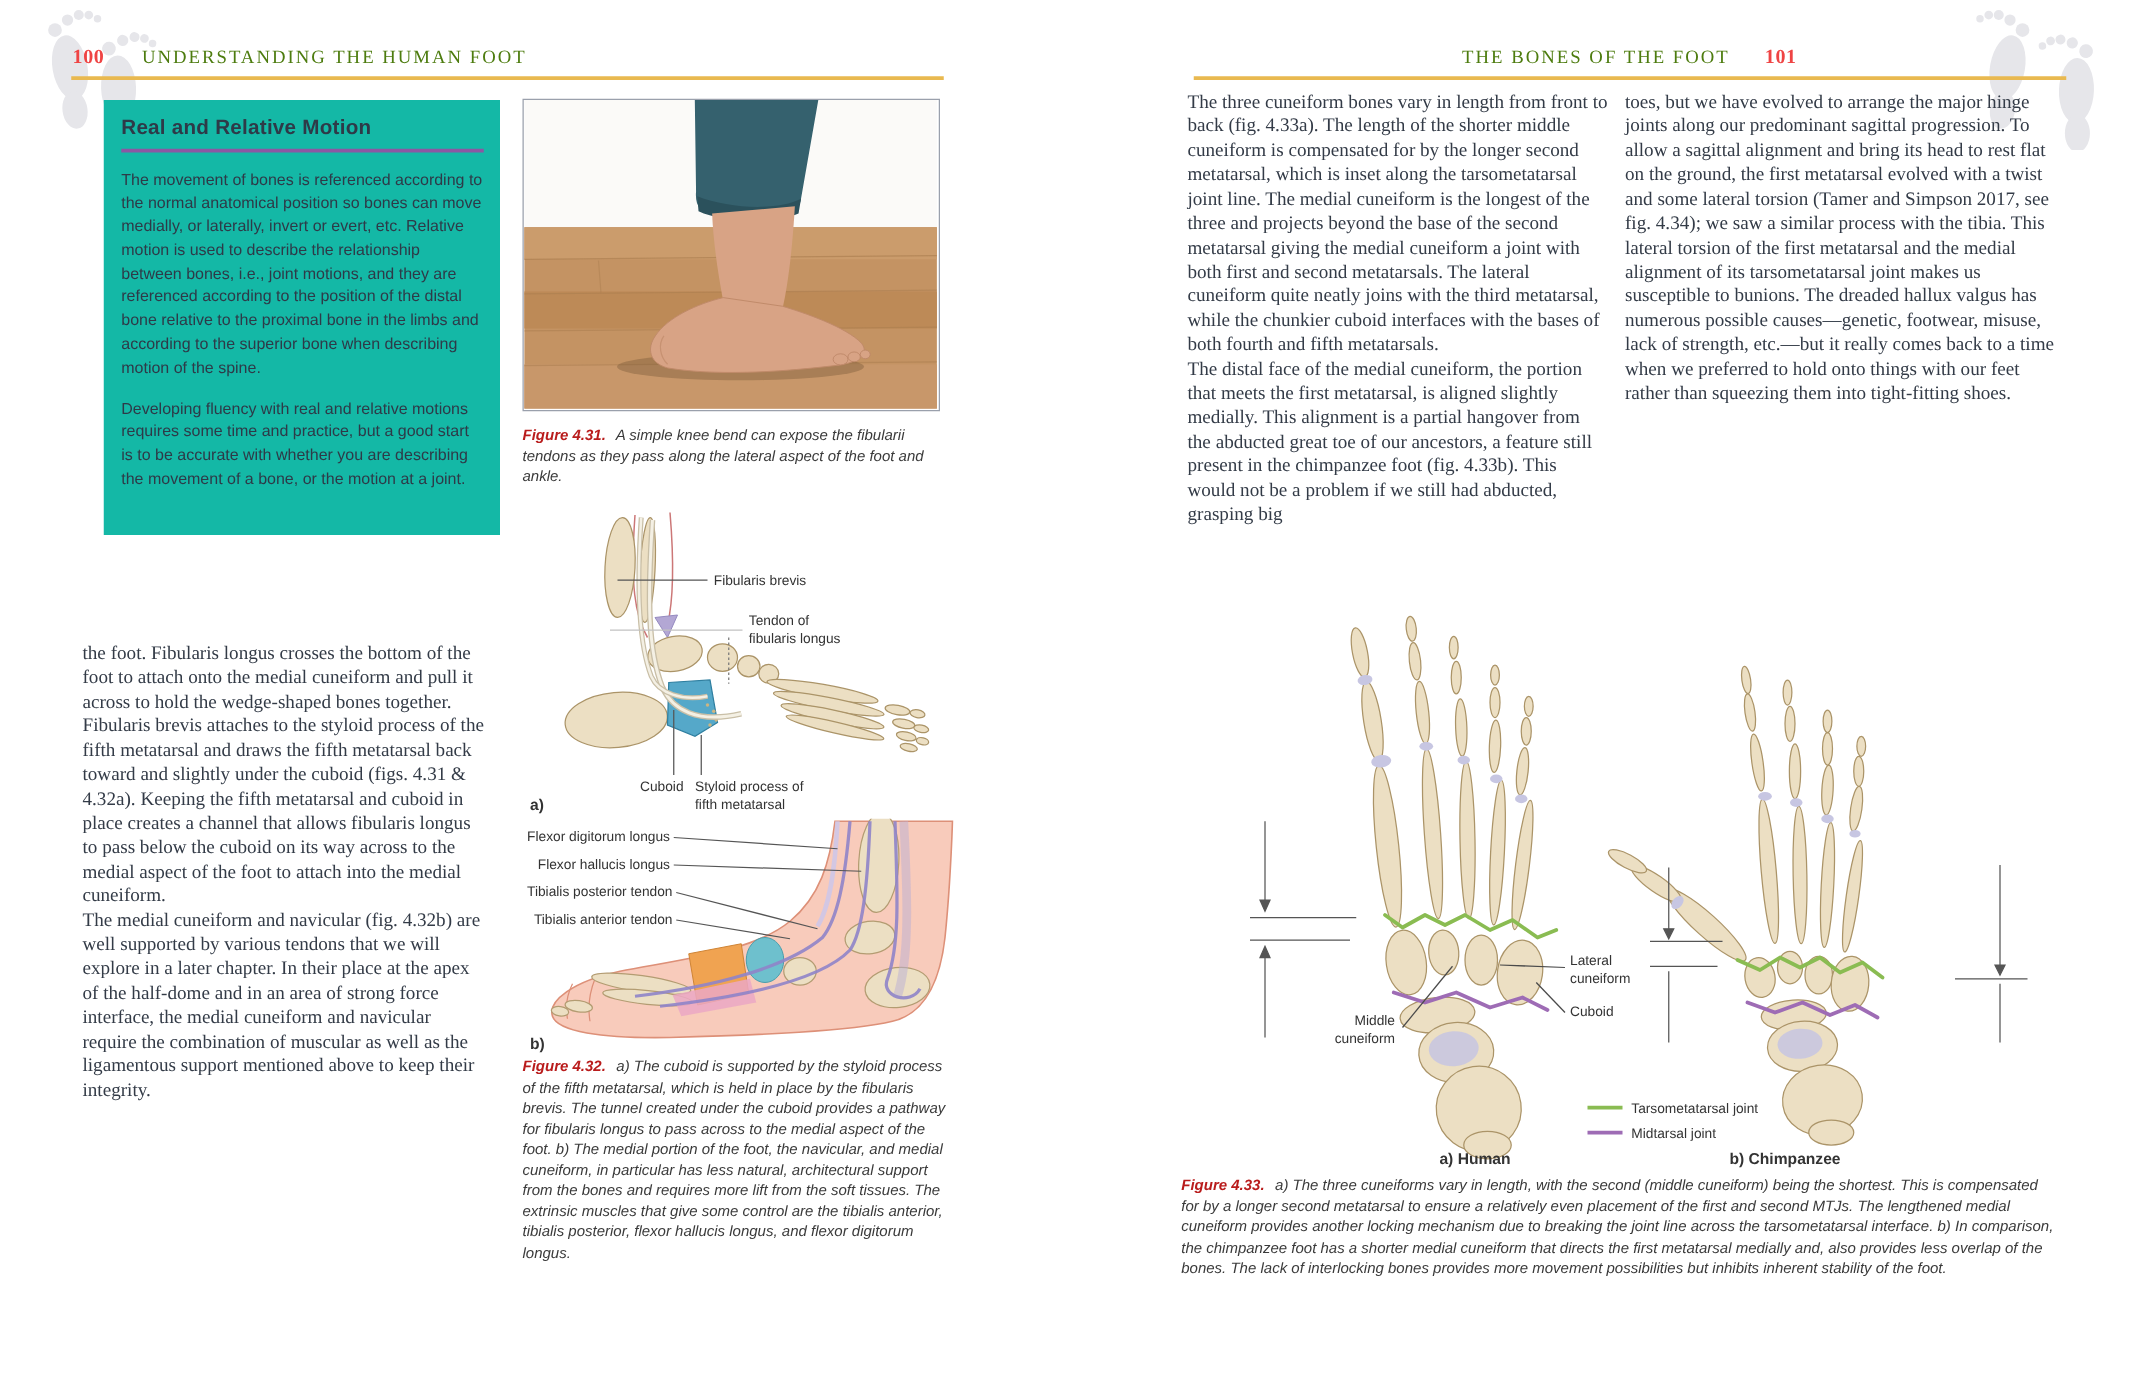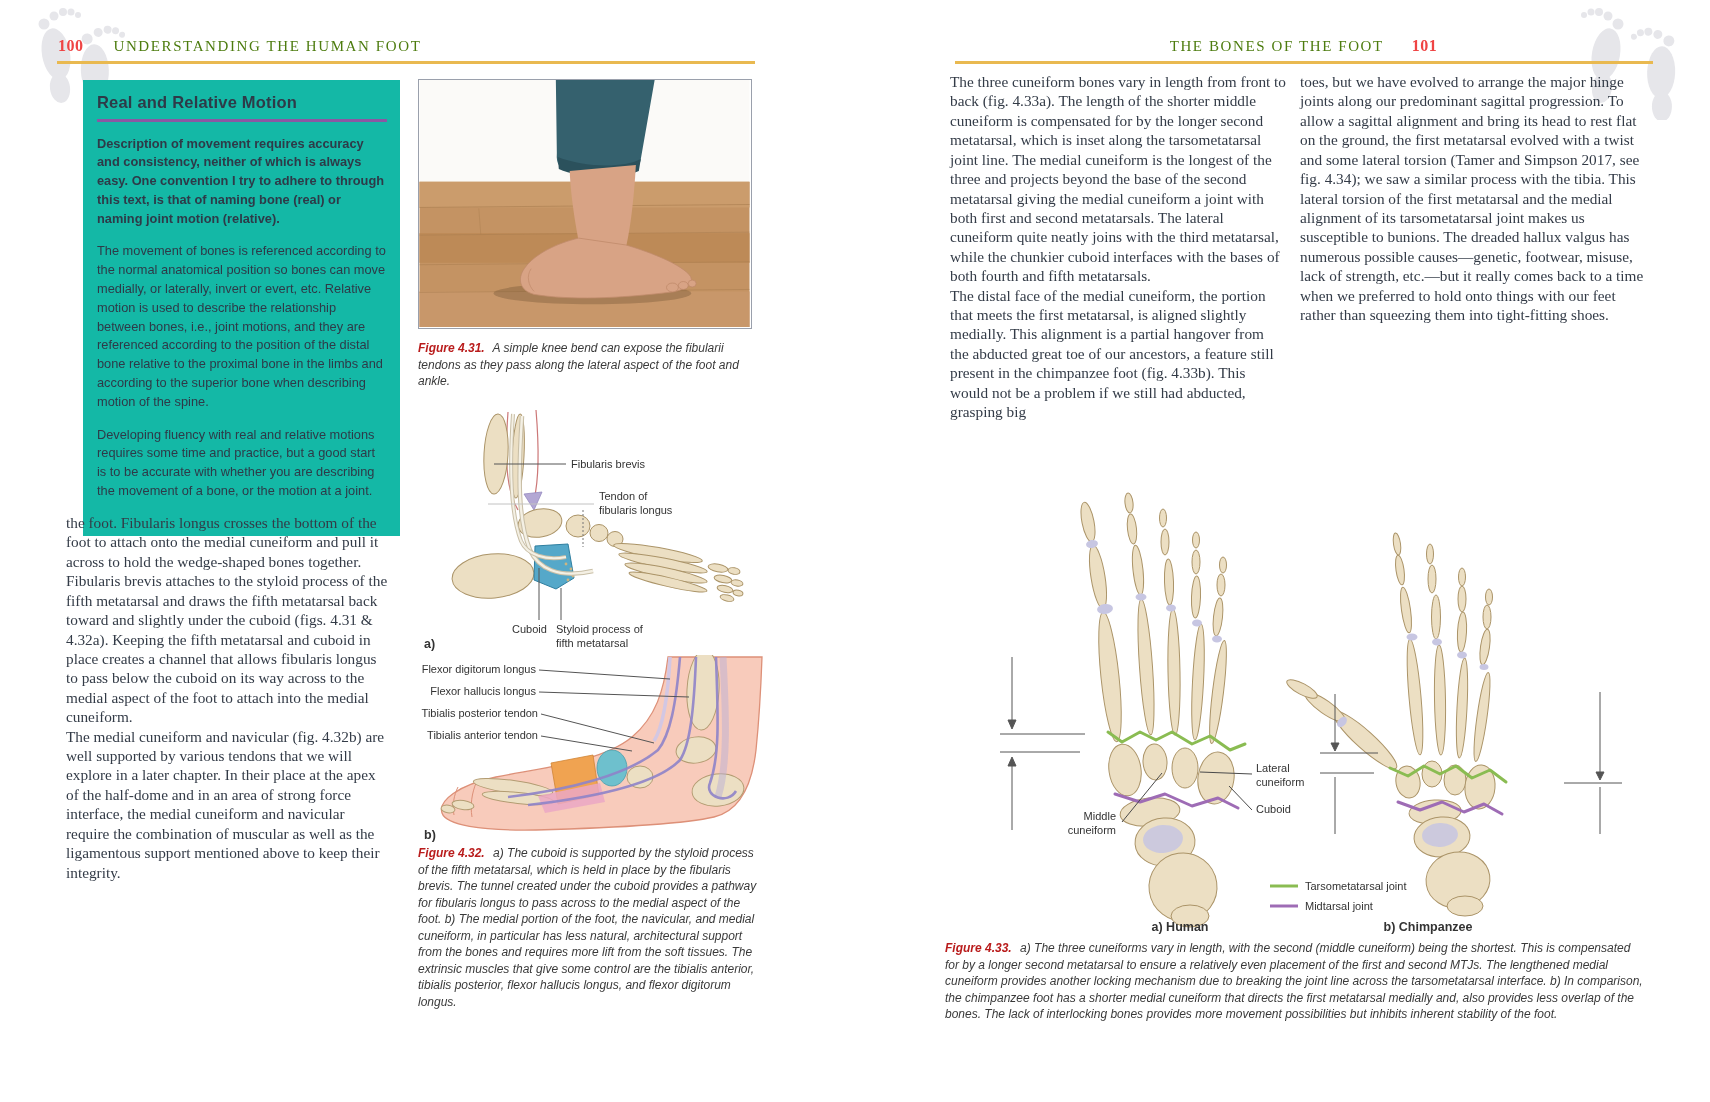--- a/index.html
+++ b/index.html
@@ -62,21 +62,20 @@
 
   <div class="runhead-wrap" style="left:955px;top:37px;width:697px;text-align:center">
     <span class="runhead">THE BONES OF THE FOOT</span>
     <span class="pagenum" style="margin-left:24px">101</span>
   </div>
   <div class="goldrule" style="left:955px;top:61px;width:698px"></div>
 
   <div class="infobox">
     <h2>Real and Relative Motion</h2>
     <div class="purplerule"></div>
-    <p class="lead">Description of movement requires accuracy and consistency, neither of which is always easy. One convention I try to adhere to through this text, is that of naming bone (real) or naming joint motion (relative).</p>
     <p>The movement of bones is referenced according to the normal anatomical position so bones can move medially, or laterally, invert or evert, etc. Relative motion is used to describe the relationship between bones, i.e., joint motions, and they are referenced according to the position of the distal bone relative to the proximal bone in the limbs and according to the superior bone when describing motion of the spine.</p>
     <p>Developing fluency with real and relative motions requires some time and practice, but a good start is to be accurate with whether you are describing the movement of a bone, or the motion at a joint.</p>
   </div>
 
   <div class="bodytext" style="left:66px;top:513px">
     <p>the foot. Fibularis longus crosses the bottom of the foot to attach onto the medial cuneiform and pull it across to hold the wedge-shaped bones together. Fibularis brevis attaches to the styloid process of the fifth metatarsal and draws the fifth metatarsal back toward and slightly under the cuboid (figs. 4.31 &amp; 4.32a). Keeping the fifth metatarsal and cuboid in place creates a channel that allows fibularis longus to pass below the cuboid on its way across to the medial aspect of the foot to attach into the medial cuneiform.</p>
     <p>The medial cuneiform and navicular (fig. 4.32b) are well supported by various tendons that we will explore in a later chapter. In their place at the apex of the half-dome and in an area of strong force interface, the medial cuneiform and navicular require the combination of muscular as well as the ligamentous support mentioned above to keep their integrity.</p>
   </div>
 
   <div class="photo-frame">

